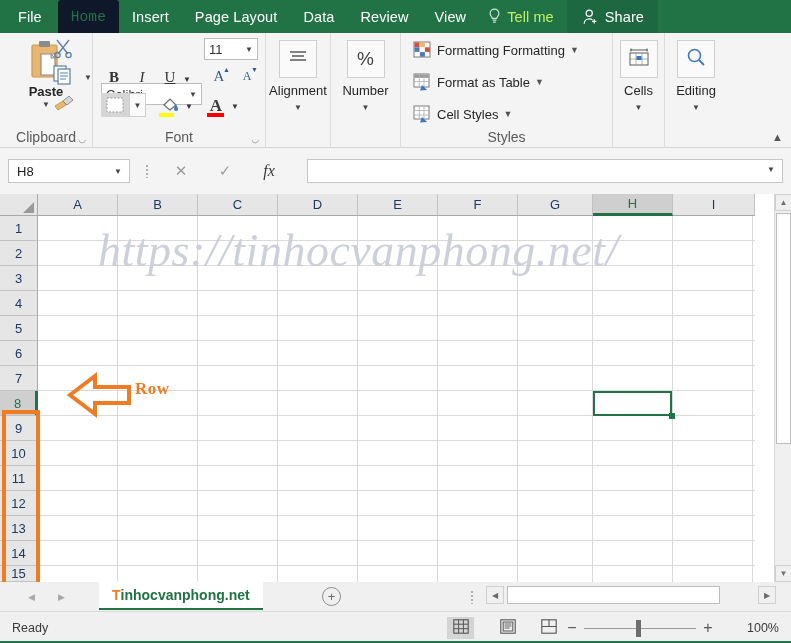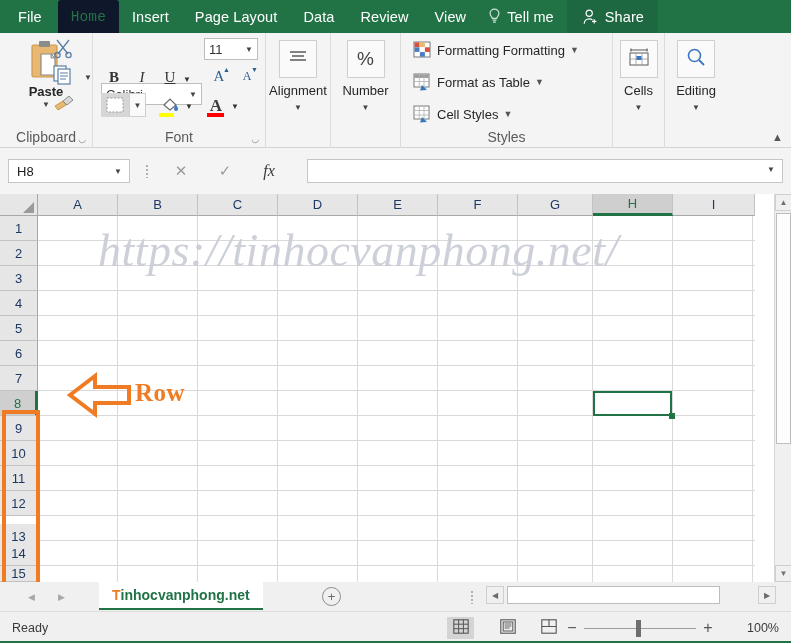--- a/index.html
+++ b/index.html
@@ -23,21 +23,21 @@
     height: 33px; padding: 0 13px;
     color: #ffffff; font-size: 14.5px; letter-spacing: .1px;
     cursor: default; white-space: nowrap;
   }
   .tab.file { padding: 0 16px 0 18px; }
   .tab.active {
     background: #0f172a; color: #217346;
     border-radius: 3px 3px 0 0;
     font-family: Liberation Mono, monospace;
   }
-  .tab.tellme { color: #ffffff; padding-left: 8px; }
+  .tab.tellme { color: #bef264; padding-left: 8px; }
   .tab.share { color: #ffffff; background: #1d6840; padding: 0 14px; }
   .bulb { width: 15px; height: 17px; margin-right: 5px; position: relative; flex: 0 0 auto; }
   .bulb svg, .person svg { display: block; }
   .person { width: 19px; height: 18px; margin-right: 5px; flex: 0 0 auto; }
 
   
   .ribbon {
     position: absolute; top: 33px; left: 0; width: 791px; height: 115px;
     background: #f4f4f4;
     border-bottom: 1px solid #d4d4d4;
@@ -182,21 +182,21 @@
 
   .watermark {
     position: absolute; left: 60px; top: 8px;
     font-family: "Liberation Serif", serif; font-style: italic;
     font-size: 46px; color: #c9cdd6; white-space: nowrap;
     letter-spacing: .5px; opacity: .92;
   }
   .rowlabel {
     position: absolute; left: 97px; top: 163px;
     font-family: "Liberation Serif", serif; font-weight: bold;
-    font-size: 25px; color: #f07b22; letter-spacing: .5px;
+    font-size: 17px; color: #f07b22; letter-spacing: .5px;
   }
   .arrowleft { position: absolute; left: 29px; top: 155px; }
   .selcell {
     position: absolute; border: 2px solid #217346; background: transparent;
   }
   .fillhandle {
     position: absolute; width: 6px; height: 6px; background: #217346;
   }
 
   
@@ -587,21 +587,21 @@
       </div>
     <div class="rowhead" style="top:247px;height:25px;">
         <span>10</span>
       </div>
     <div class="rowhead" style="top:272px;height:25px;">
         <span>11</span>
       </div>
     <div class="rowhead" style="top:297px;height:25px;">
         <span>12</span>
       </div>
-    <div class="rowhead" style="top:322px;height:25px;margin-top:8px;">
+    <div class="rowhead" style="top:322px;height:25px;">
         <span>13</span>
       </div>
     <div class="rowhead" style="top:347px;height:25px;">
         <span>14</span>
       </div>
     <div class="rowhead" style="top:372px;height:16px;">
         <span>15</span>
       </div>
 
     <div class="cellsarea">

